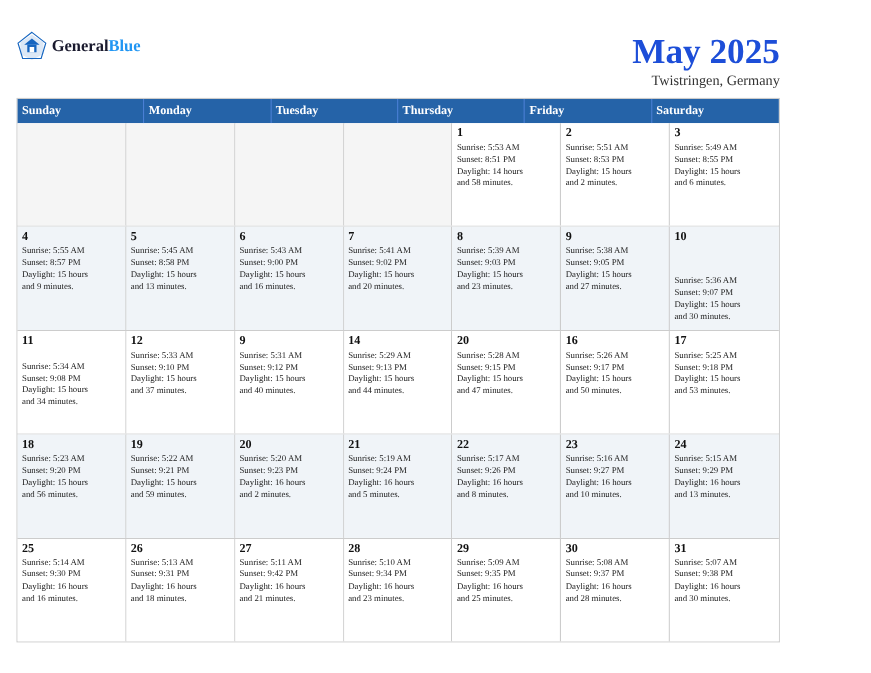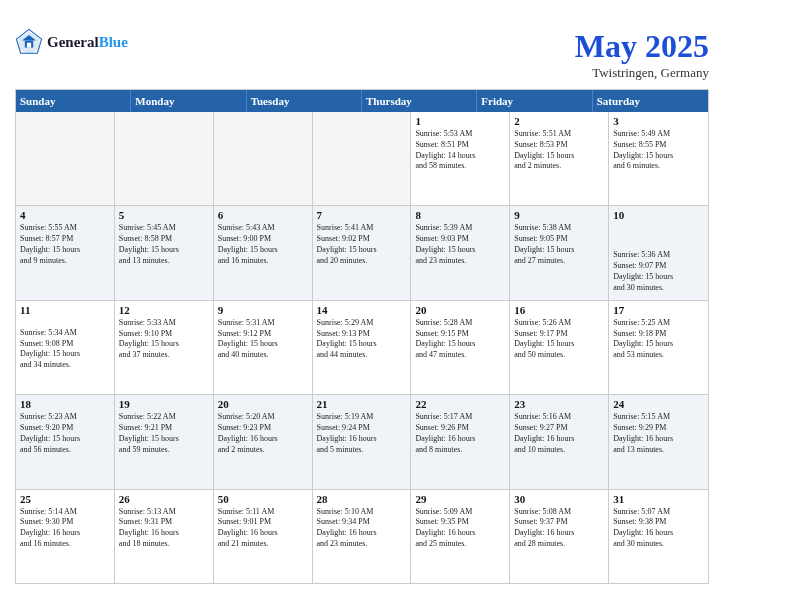--- a/index.html
+++ b/index.html
@@ -322,23 +322,23 @@
 and 16 minutes.</div>
           </div>
           <div class="cal-cell">
             <div class="day-num">26</div>
             <div class="day-info" style="white-space: pre-line;">Sunrise: 5:13 AM
 Sunset: 9:31 PM
 Daylight: 16 hours
 and 18 minutes.</div>
           </div>
           <div class="cal-cell">
-            <div class="day-num">50</div>
+            <div class="day-num">27</div>
             <div class="day-info" style="white-space: pre-line;">Sunrise: 5:11 AM
-Sunset: 9:01 PM
+Sunset: 9:42 PM
 Daylight: 16 hours
 and 21 minutes.</div>
           </div>
           <div class="cal-cell">
             <div class="day-num">28</div>
             <div class="day-info" style="white-space: pre-line;">Sunrise: 5:10 AM
 Sunset: 9:34 PM
 Daylight: 16 hours
 and 23 minutes.</div>
           </div>

